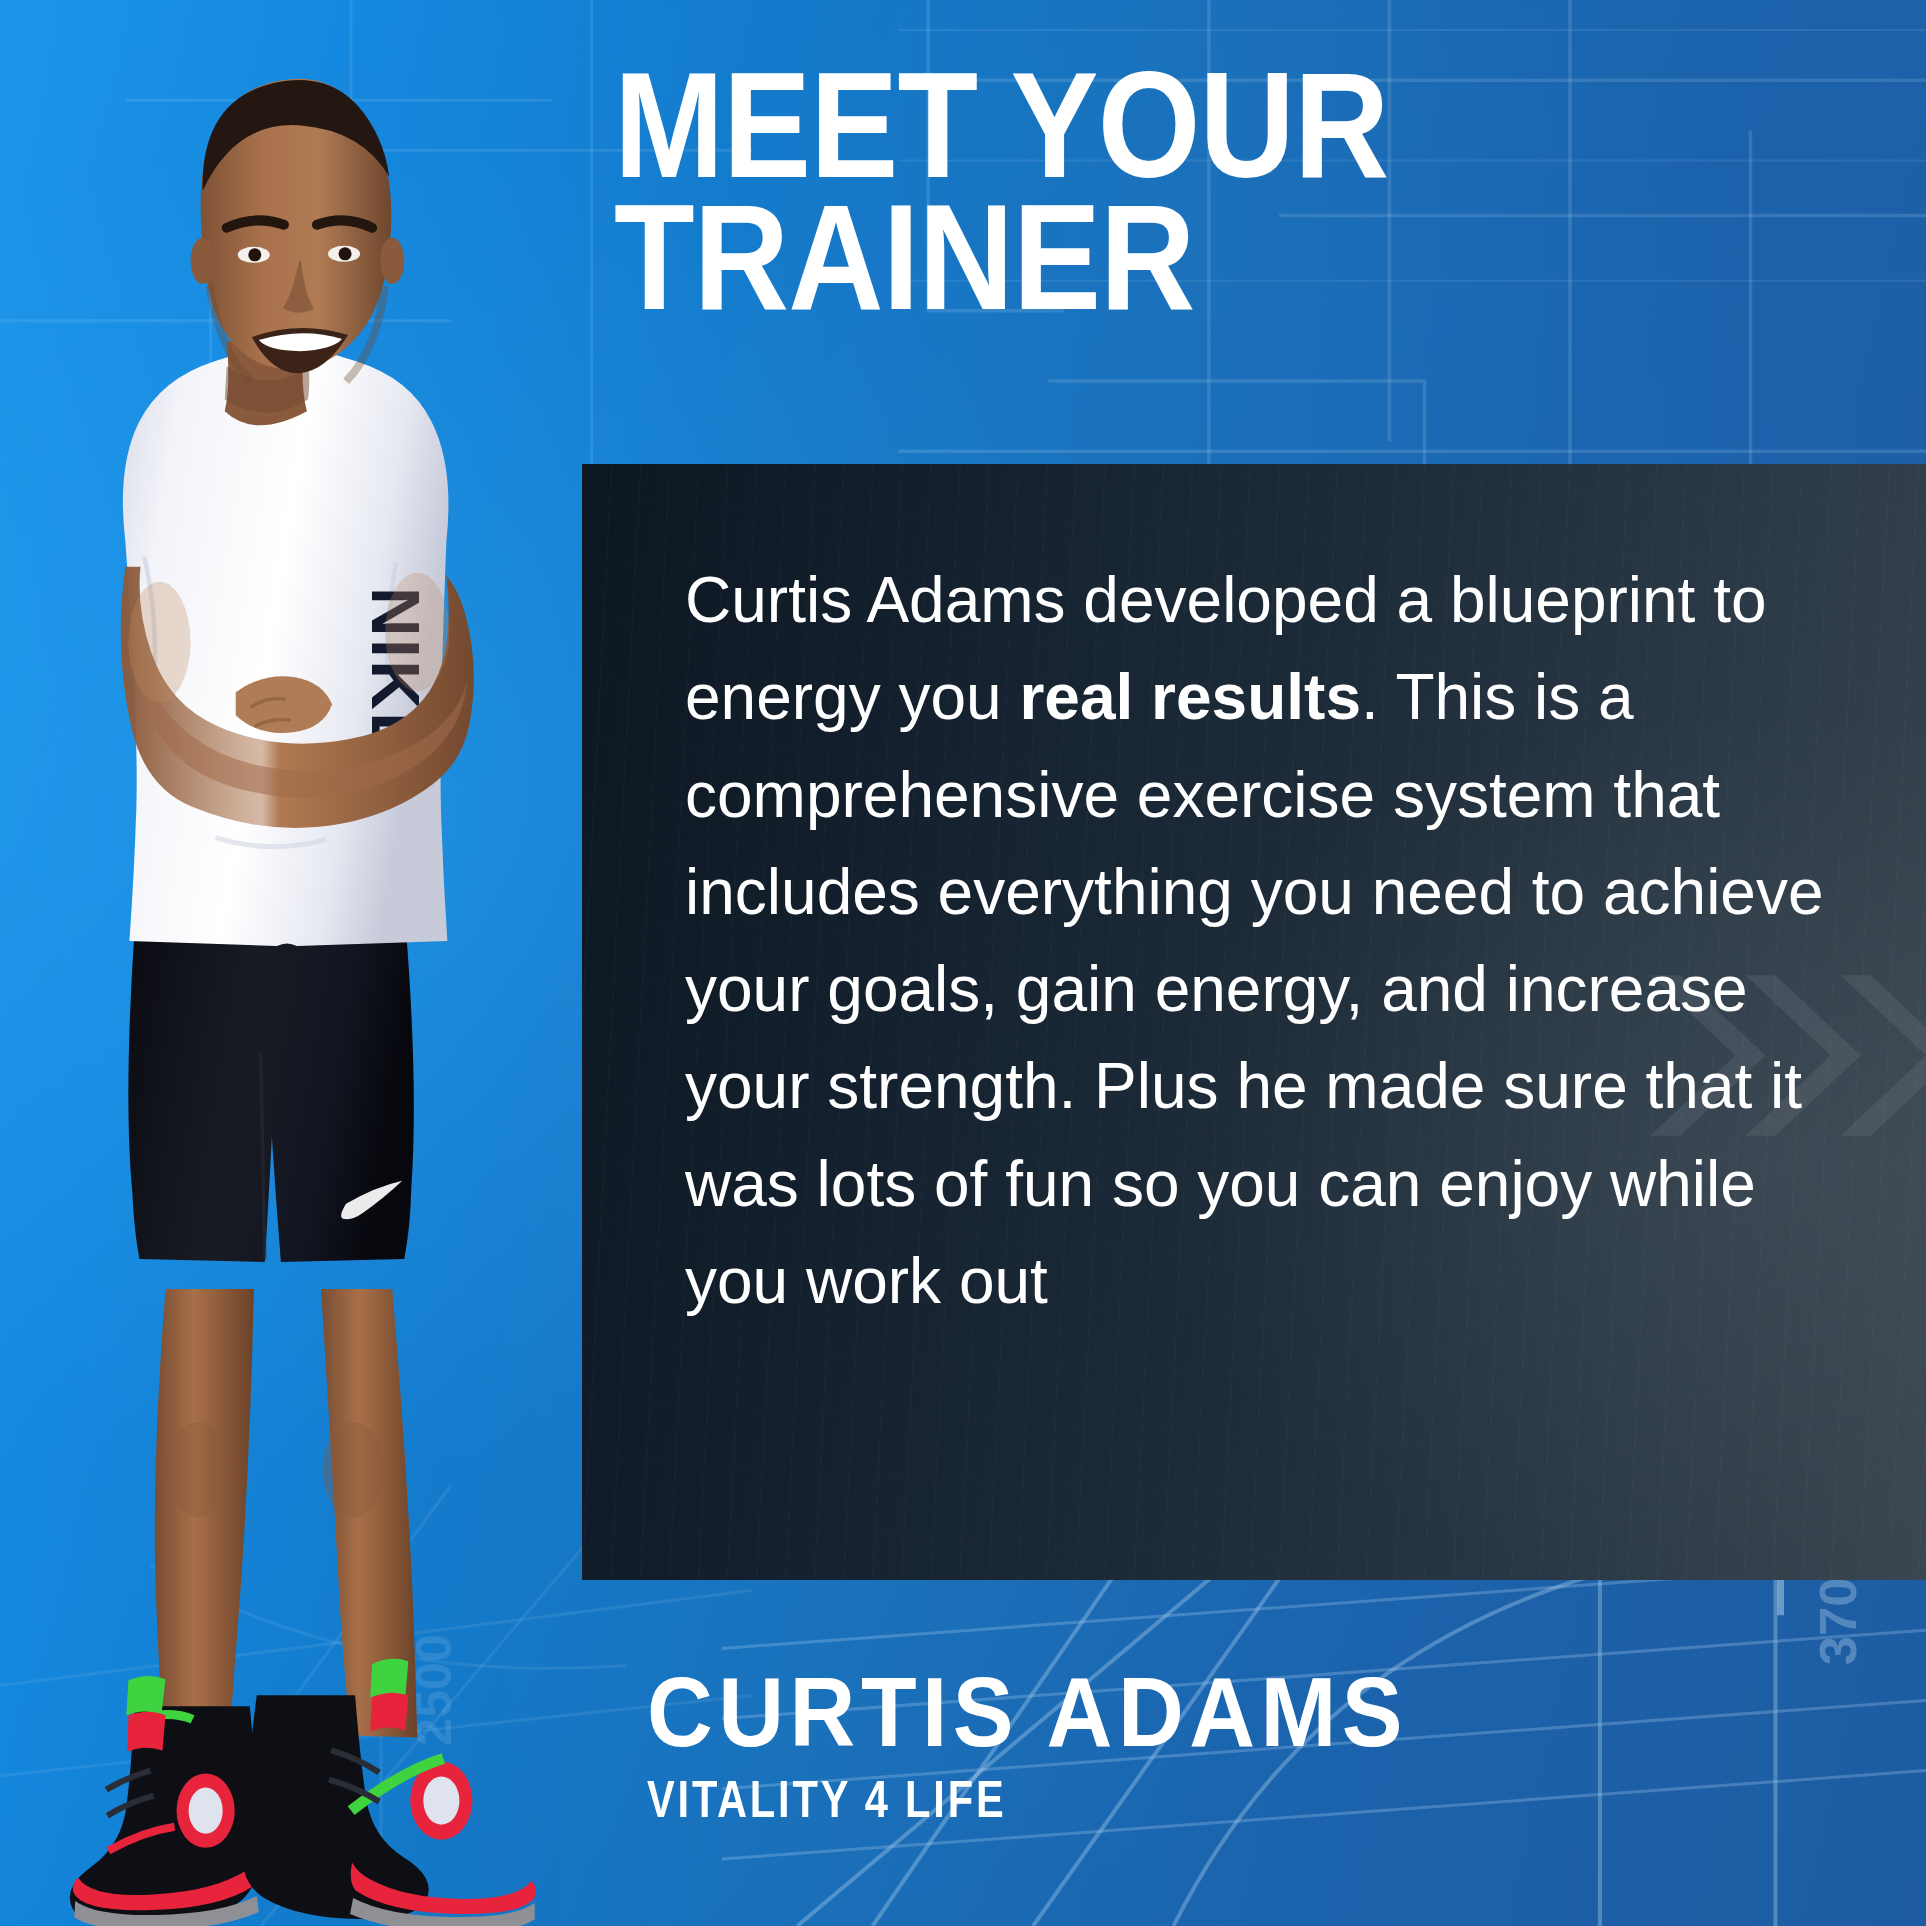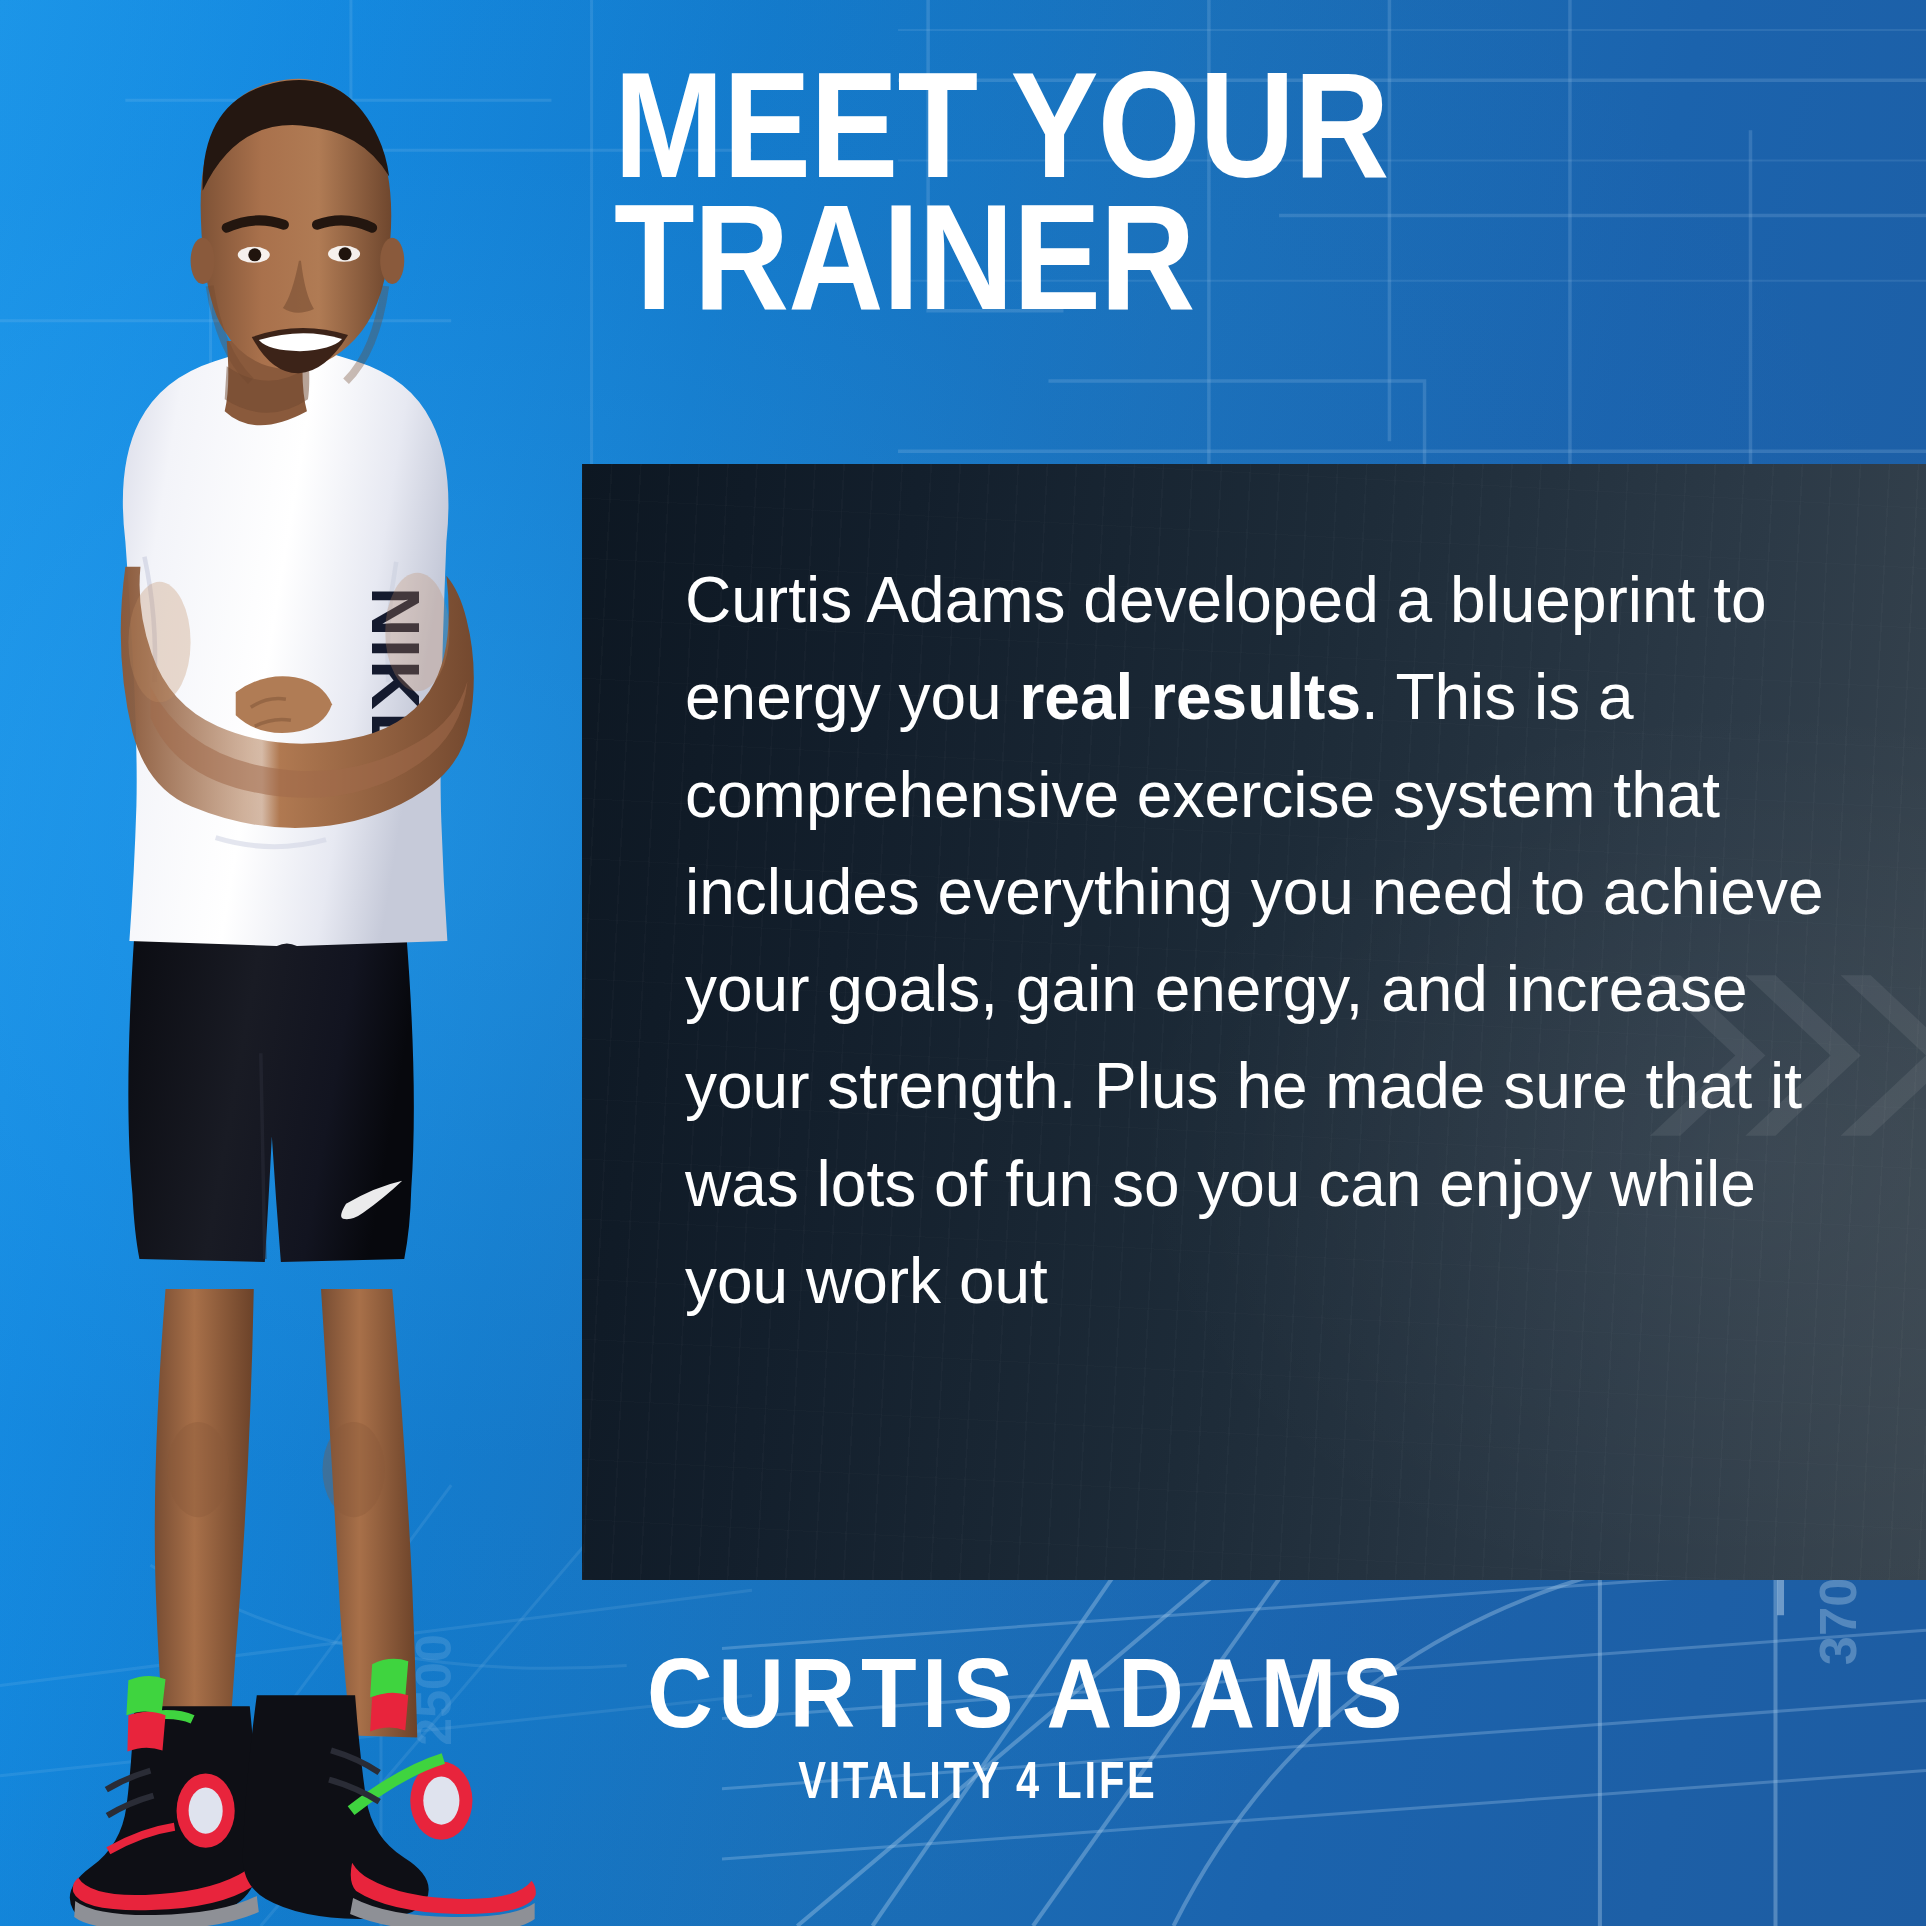--- a/index.html
+++ b/index.html
@@ -94,21 +94,21 @@
     font-size:64px;
     line-height:1.52;
     font-weight:400;
     letter-spacing:0px;
     z-index:3;
   }
   .panel-text b{font-weight:700;margin-top:44px;}
 
   
   .namewrap{
-    position:absolute;left:647px;bottom:120px;z-index:9;text-align:center;
+    position:absolute;left:647px;bottom:101px;z-index:9;
   }
   .name{
     color:#ffffff;
     font-family:"Liberation Sans", sans-serif;
     font-weight:700;
     font-size:99px;
     line-height:1.0;
     letter-spacing:6px;
     transform:scaleX(.92);
     transform-origin:left bottom;

